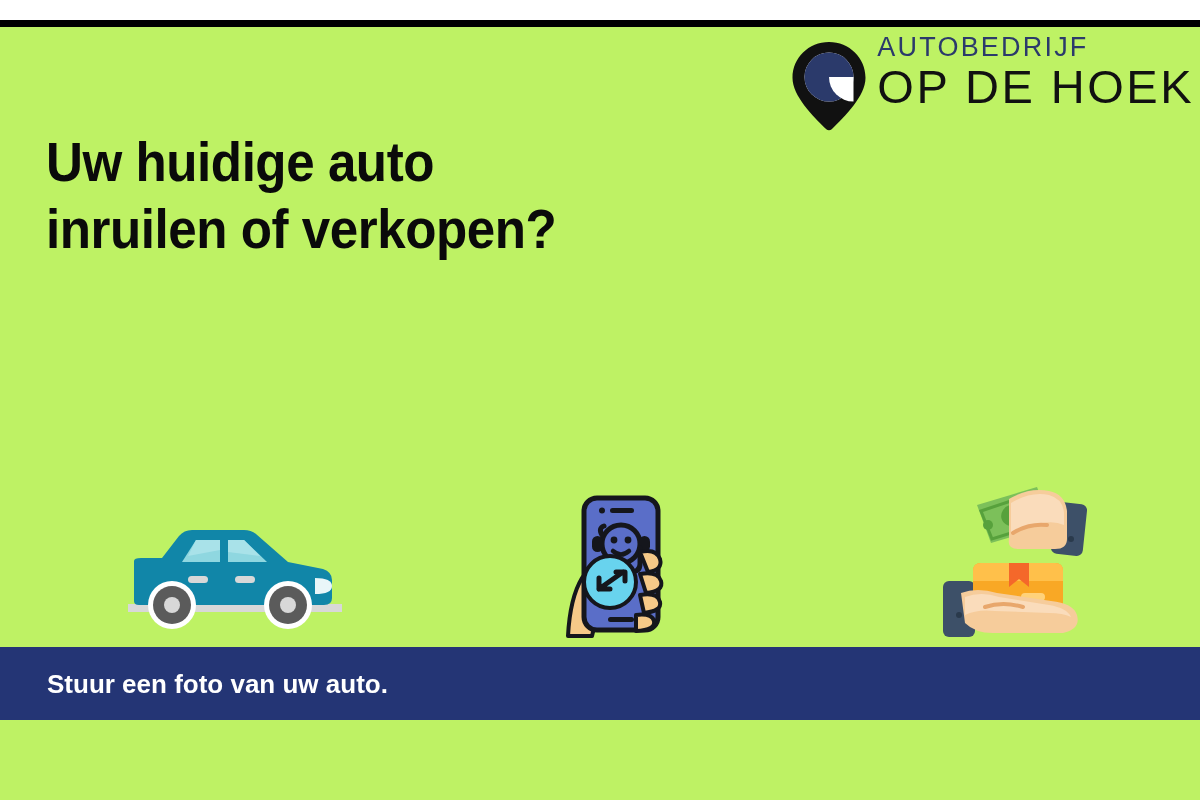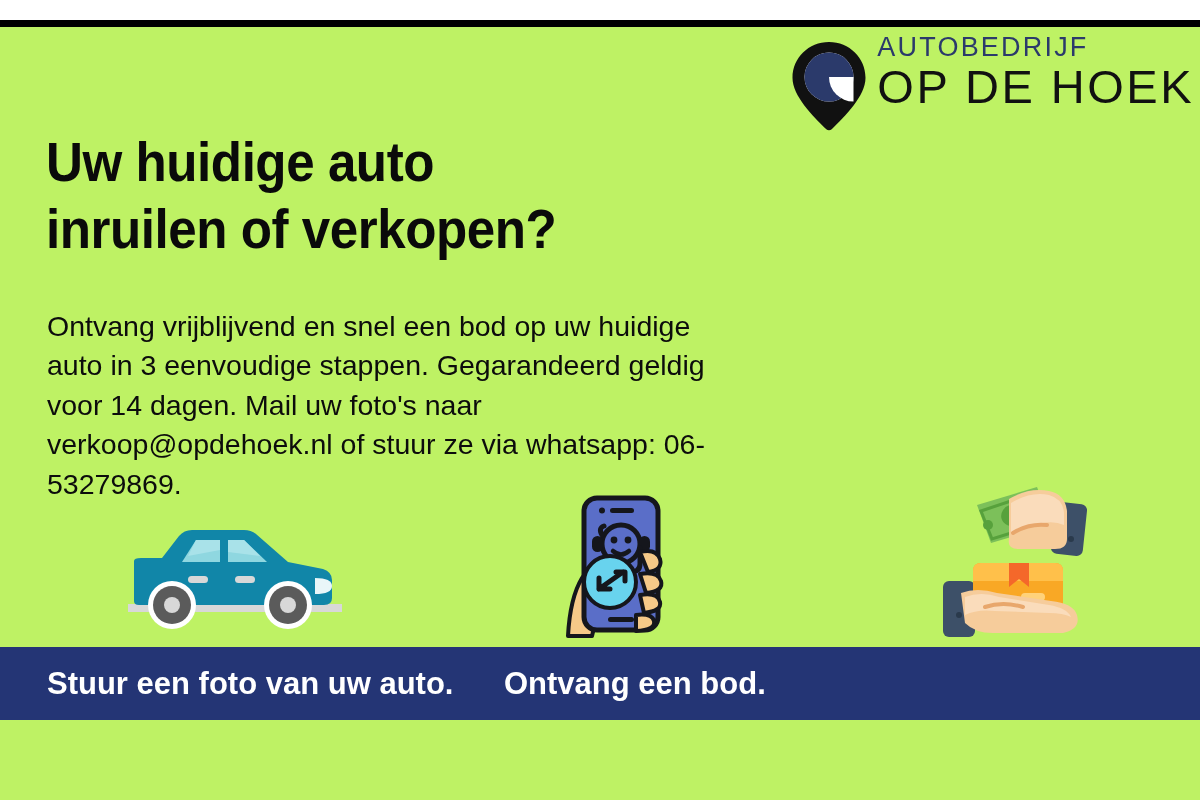--- a/index.html
+++ b/index.html
@@ -106,21 +106,21 @@
     top: 627px;
     width: 1200px;
     height: 73px;
     background: #243575;
   }
   .step-label {
     position: absolute;
     top: 50%;
     transform: translateY(-50%);
     color: #ffffff;
-    font-size: 31px;
+    font-size: 26px;
     font-weight: 700;
     white-space: nowrap;
   }
   #step-1 { left: 47px; }
   #step-2 { left: 504px; }
   #step-3 { left: 895px; }
 </style>
 </head>
 <body>
 
@@ -139,21 +139,20 @@
     </svg>
     <div id="logo-words">
       <span id="logo-line1">AUTOBEDRIJF</span>
       <span id="logo-line2">OP DE HOEK</span>
     </div>
   </div>
 
   <h1 id="headline">Uw huidige auto
 inruilen of verkopen?</h1>
 
-  <p id="body-copy">Ontvang vrijblijvend en snel een bod op uw huidige auto in 3 eenvoudige stappen. Gegarandeerd geldig voor 14 dagen. Mail uw foto's naar verkoop@opdehoek.nl of stuur ze via whatsapp: 06-53279869.</p>
 
   <div class="icon-slot" id="icon-car">
     <svg width="250" height="135" viewBox="0 0 250 135">
       <path d="M18 98 L232 98 L232 106 L18 106 Z" fill="#d8d8d8"></path>
       <path d="M24 55 L24 95 Q24 99 29 99 L214 99 Q222 99 222 92 L222 74 Q222 66 213 63 L178 56 L146 28 Q141 24 134 24 L82 24 Q74 24 69 30 L52 52 L31 52 Q24 52 24 55 Z" fill="#1186a8"></path>
       <path d="M86 34 L110 34 L110 56 L72 56 Z" fill="#8fd7e0"></path>
       <path d="M118 34 L134 34 L157 56 L118 56 Z" fill="#8fd7e0"></path>
       <path d="M86 34 L110 34 L110 44 L78 50 Z" fill="#a9e2e9"></path>
       <path d="M118 34 L134 34 L150 50 L118 46 Z" fill="#a9e2e9"></path>
       <rect x="78" y="70" width="20" height="7" rx="3.5" fill="#d8d8d8"></rect>
@@ -215,16 +214,15 @@
         <rect x="96" y="112" width="24" height="8" rx="4" fill="#ffd27a"></rect>
         <path d="M36 112 Q52 106 72 112 L126 120 Q148 122 152 134 Q156 148 138 152 L68 152 Q50 152 40 142 Z" fill="#f6cc9b"></path>
         <path d="M40 116 Q56 110 74 116 L124 124 Q142 127 146 136 Q138 132 124 132 L70 130 Q52 128 40 134 Z" fill="#fadcbb"></path>
         <path d="M60 126 Q78 120 98 126" fill="none" stroke="#e8a76c" stroke-width="4" stroke-linecap="round"></path>
       </g>
     </svg>
   </div>
 
   <div id="steps-bar">
     <span class="step-label" id="step-1">Stuur een foto van uw auto.</span>
-    <span class="step-label" id="step-2">Ontvang een bod.</span>
   </div>
 
 </div>
 
 </body></html>

